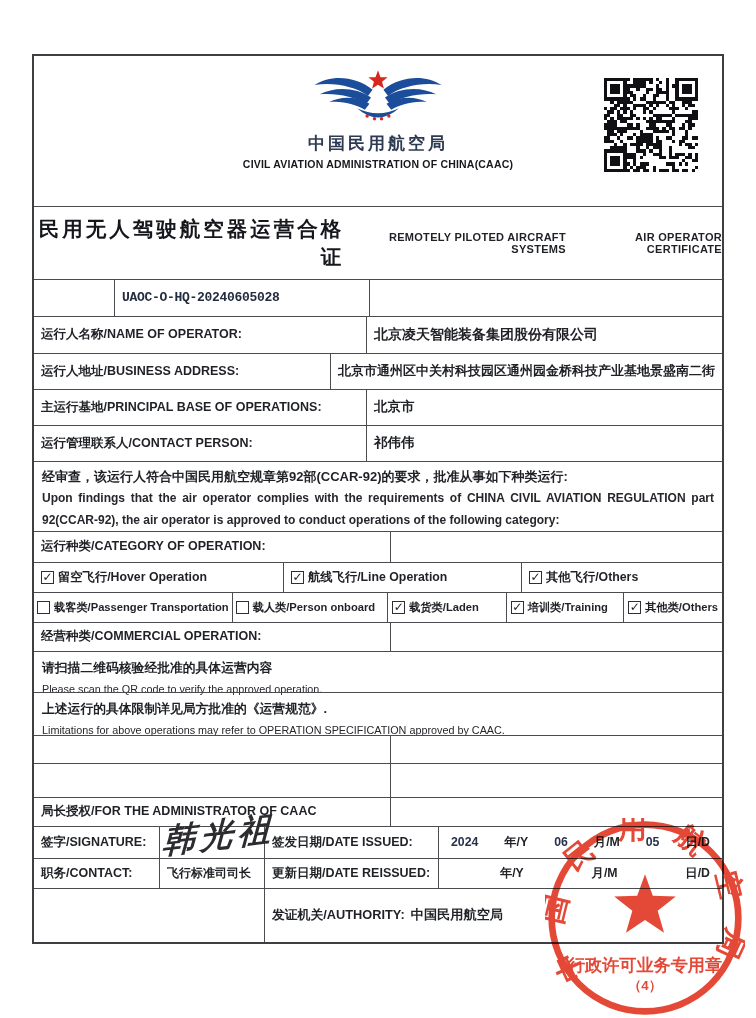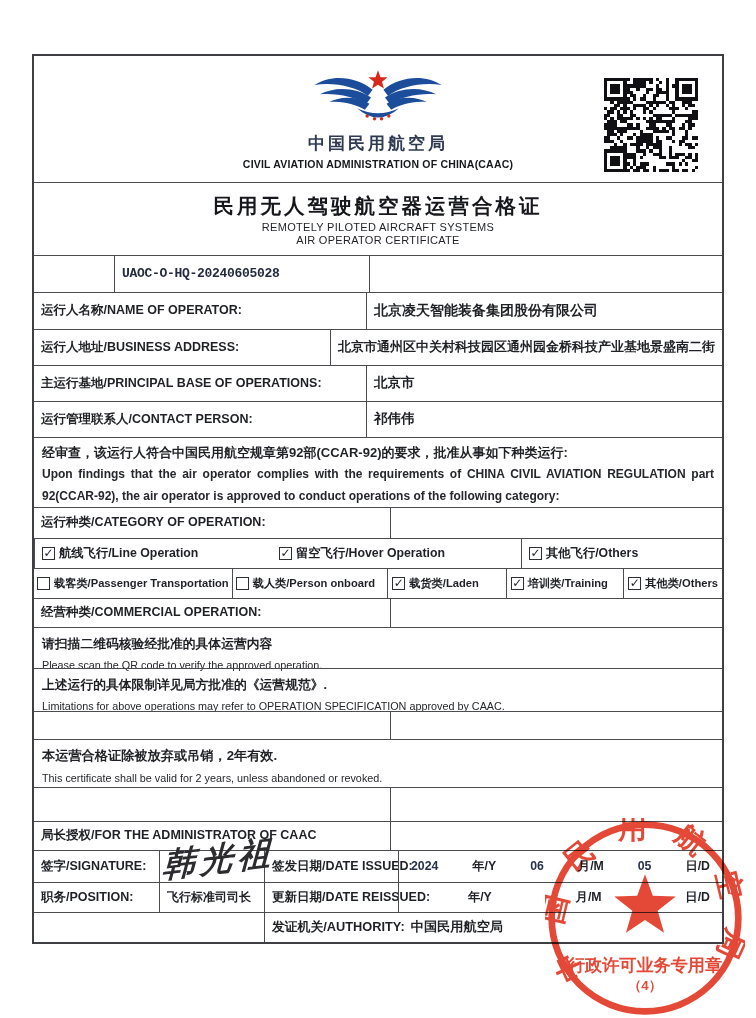--- a/index.html
+++ b/index.html
@@ -13,40 +13,40 @@
   .dl{border-left:1.6px solid #4a4c4f;}
   .lbl{font-size:12.5px;font-weight:600;letter-spacing:0;white-space:nowrap;}
   .val{font-size:13.5px;font-weight:600;white-space:nowrap;}
   
   .hdr{flex:1 1 auto;display:flex;flex-direction:column;align-items:center;justify-content:flex-start;padding-top:10px;position:relative;}
   .agency-cn{font-size:17px;font-weight:600;letter-spacing:3px;color:#2e3a52;margin-top:2px;}
   .agency-en{font-size:10.5px;font-weight:bold;color:#17181c;margin-top:3px;letter-spacing:.2px;}
   .qr-wrap{position:absolute;right:24px;top:22px;width:94px;height:94px;}
   .qr-wrap svg{width:100%;height:100%;fill:#101014;shape-rendering:crispEdges;}
   
-  .title-row{flex-direction:column;align-items:center;justify-content:center;}
+  .title-row{flex-direction:row;align-items:center;justify-content:center;text-align:right;}
   .title-cn{font-size:20.5px;font-weight:600;letter-spacing:3px;color:#16171c;}
-  .title-en{font-size:11px;font-weight:normal;margin-top:1px;letter-spacing:.3px;}
+  .title-en{font-size:11px;font-weight:bold;margin-top:1px;letter-spacing:.3px;}
   
   .num-val{font-family:"Liberation Mono","DejaVu Sans Mono",monospace;font-size:13px;font-weight:bold;color:#232b3f;letter-spacing:-.3px;}
   
   .para{display:block;padding:5px 8px 13px 8px;}
   .para .cn{font-size:13px;font-weight:600;line-height:1.55;}
   .para .en{font-size:12px;font-weight:700;line-height:1.9;text-align:justify;color:#26272c;}
   .para2 .cn{font-size:12.8px;font-weight:600;line-height:1.4;margin-top:2px;}
   .para2 .en{font-size:10.8px;font-weight:500;margin-top:3px;color:#26272c;}
   
   .cb{width:13px;height:13px;border:1.7px solid #2e2f33;box-sizing:border-box;display:inline-flex;
       align-items:center;justify-content:center;margin-right:4px;flex:0 0 auto;background:#fff;
       font-size:12px;font-weight:bold;color:#1c1d22;line-height:1;}
   .cb.checked::after{content:"✓";margin-top:-1px;}
   .opt{font-size:12.3px;font-weight:600;white-space:nowrap;}
   .opt-sm{font-size:11.2px;}
   
-  .dates{flex:1;display:flex;align-items:center;justify-content:space-between;padding:0 12px;font-size:12.3px;font-weight:600;}
+  .dates{flex:1;display:flex;align-items:center;justify-content:space-between;padding:0 12px;font-size:12.3px;font-weight:600;margin-left:40px;}
   .dates .num{color:#27324a;font-weight:bold;}
   .ph{display:inline-block;width:30px;}
   
   .handwriting{position:absolute;left:128px;top:-14px;font-size:33px;font-weight:bold;font-style:italic;
       letter-spacing:5px;color:#2c2c30;transform:rotate(-7deg) skewX(-9deg);white-space:nowrap;z-index:3;}
   
   .seal{position:absolute;left:545px;top:818px;width:200px;height:200px;mix-blend-mode:multiply;opacity:.93;z-index:5;pointer-events:none;}
   .addr-overflow{overflow:visible;}
   .logo-wrap{width:168px;height:62px;margin-top:2px;}
 </style>
@@ -556,27 +556,27 @@
   <div class="row para" style="height:70px">
     <div class="cn">经审查，该运行人符合中国民用航空规章第92部(CCAR-92)的要求，批准从事如下种类运行:</div>
     <div class="en">Upon findings that the air operator complies with the requirements of CHINA CIVIL AVIATION REGULATION part 92(CCAR-92), the air operator is approved to conduct operations of the following category:</div>
   </div>
 
   <div class="row" style="height:31px">
     <div class="cell lbl" style="width:357px;border-right:1.6px solid #4a4c4f">运行种类/CATEGORY OF OPERATION:</div>
     <div class="cell" style="flex:1"></div>
   </div>
   <div class="row" style="height:30px">
+    <div class="cell" style="width:249px">
+      <span class="cb checked"></span>
+      <span class="opt">留空飞行/Hover Operation</span>
+    </div>
     <div class="cell dl" style="width:238px">
       <span class="cb checked"></span>
       <span class="opt">航线飞行/Line Operation</span>
-    </div>
-    <div class="cell" style="width:249px">
-      <span class="cb checked"></span>
-      <span class="opt">留空飞行/Hover Operation</span>
     </div>
     <div class="cell dl" style="flex:1">
       <span class="cb checked"></span>
       <span class="opt">其他飞行/Others</span>
     </div>
   </div>
 
   <div class="row" style="height:30px">
     <div class="cell" style="width:204px;padding:0 3px">
       <span class="cb"></span>
@@ -612,24 +612,20 @@
   <div class="row para para2" style="height:43px">
     <div class="cn">上述运行的具体限制详见局方批准的《运营规范》.</div>
     <div class="en">Limitations for above operations may refer to OPERATION SPECIFICATION approved by CAAC.</div>
   </div>
 
   <div class="row" style="height:28px">
     <div class="cell" style="width:357px;border-right:1.6px solid #4a4c4f"></div>
     <div class="cell" style="flex:1"></div>
   </div>
 
-  <div class="row para para2" style="height:48px">
-    <div class="cn" style="font-size:13.2px">本运营合格证除被放弃或吊销，2年有效.</div>
-    <div class="en">This certificate shall be valid for 2 years, unless abandoned or revoked.</div>
-  </div>
 
   <div class="row" style="height:34px">
     <div class="cell" style="width:357px;border-right:1.6px solid #4a4c4f"></div>
     <div class="cell" style="flex:1"></div>
   </div>
 
   <div class="row" style="height:29px">
     <div class="cell lbl" style="width:357px;border-right:1.6px solid #4a4c4f">局长授权/FOR THE ADMINISTRATOR OF CAAC</div>
     <div class="cell" style="flex:1"></div>
   </div>
@@ -643,21 +639,21 @@
       <span>年/Y</span>
       <span class="num">06</span>
       <span>月/M</span>
       <span class="num">05</span>
       <span>日/D</span>
     </div>
     <div class="handwriting">韩光祖</div>
   </div>
 
   <div class="row" style="height:30px">
-    <div class="cell lbl" style="width:125px">职务/POSITION:</div>
+    <div class="cell lbl" style="width:125px">职务/CONTACT:</div>
     <div class="cell dl val" style="width:105px;font-size:12px">飞行标准司司长</div>
     <div class="cell dl lbl" style="width:134px">更新日期/DATE REISSUED:</div>
     <div class="dates dl">
       <span class="ph"></span>
       <span>年/Y</span>
       <span class="ph"></span>
       <span>月/M</span>
       <span class="ph"></span>
       <span>日/D</span>
     </div>

